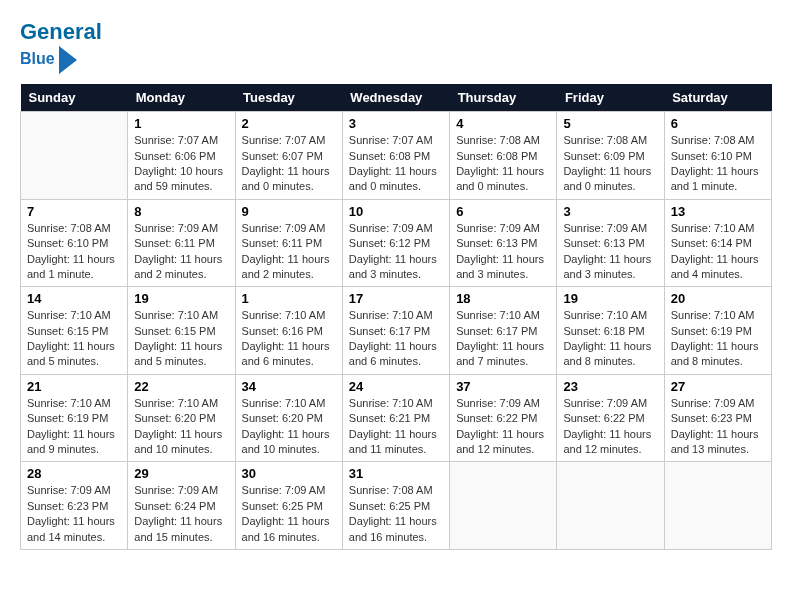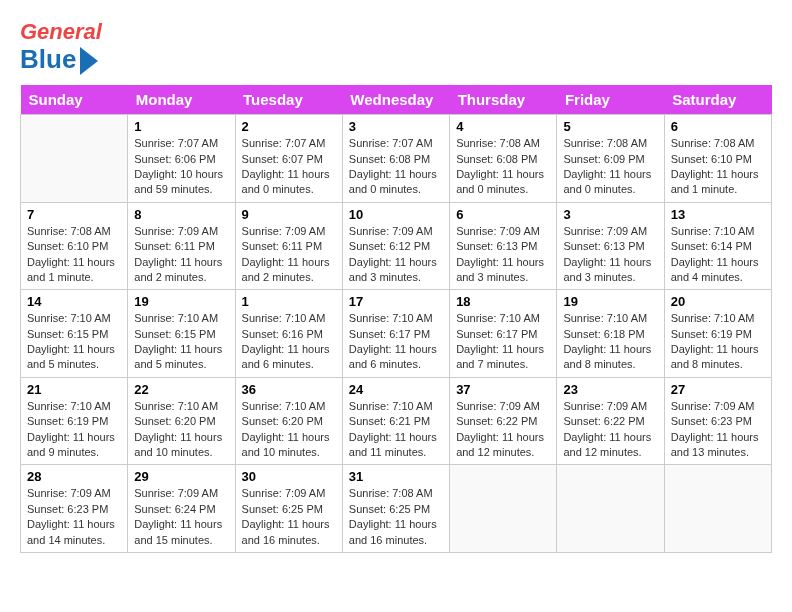--- a/index.html
+++ b/index.html
@@ -18,21 +18,21 @@
     }
     .logo {
       display: flex;
       align-items: center;
     }
     .logo-text {
       font-size: 22px;
       font-weight: bold;
       line-height: 1.1;
     }
-    .logo-general { color: #ef4444; font-style: italic; }
+    .logo-general { color: #0369a1; }
     .logo-blue { color: #1a6eb5; }
     .logo-arrow {
       width: 0;
       height: 0;
       border-top: 14px solid transparent;
       border-bottom: 14px solid transparent;
       border-left: 18px solid #1a6eb5;
       margin-left: 4px;
       margin-top: 2px;
     }
@@ -47,25 +47,25 @@
     .location {
       font-size: 16px;
       color: #555;
     }
     table {
       width: 100%;
       border-collapse: collapse;
       font-size: 11px;
     }
     th {
-      background-color: #d946ef;
+      background-color: #0f172a;
       color: #fff;
       text-align: left;
       padding: 6px 8px;
-      font-size: 15px;
+      font-size: 13px;
       font-weight: bold;
     }
     td {
       border: 1px solid #ccc;
       vertical-align: top;
       padding: 4px 6px;
       min-height: 80px;
       width: 14.28%;
     }
     .day-number {
@@ -89,21 +89,21 @@
 </head>
 <body>
 
 <div class="header">
   <div class="logo">
     <div>
       <div class="logo-text">
         <span class="logo-general">General</span>
       </div>
       <div style="display:flex; align-items:center;">
-        <span class="logo-blue" style="font-size:26px;font-weight:bold;">Blue</span>
+        <span class="logo-blue" style="font-size:16px;font-weight:bold;">Blue</span>
         <div class="logo-arrow"></div>
       </div>
     </div>
   </div>
   <div class="title-block">
     <div class="month-title"></div>
     <div class="location"></div>
   </div>
 </div>
 
@@ -210,21 +210,21 @@
       <tr>
         <td>
           <span class="day-number">21</span>
           <div class="day-info">Sunrise: 7:10 AM<br>Sunset: 6:19 PM<br>Daylight: 11 hours and 9 minutes.</div>
         </td>
         <td>
           <span class="day-number">22</span>
           <div class="day-info">Sunrise: 7:10 AM<br>Sunset: 6:20 PM<br>Daylight: 11 hours and 10 minutes.</div>
         </td>
         <td>
-          <span class="day-number">36</span>
+          <span class="day-number">34</span>
           <div class="day-info">Sunrise: 7:10 AM<br>Sunset: 6:20 PM<br>Daylight: 11 hours and 10 minutes.</div>
         </td>
         <td>
           <span class="day-number">24</span>
           <div class="day-info">Sunrise: 7:10 AM<br>Sunset: 6:21 PM<br>Daylight: 11 hours and 11 minutes.</div>
         </td>
         <td>
           <span class="day-number">37</span>
           <div class="day-info">Sunrise: 7:09 AM<br>Sunset: 6:22 PM<br>Daylight: 11 hours and 12 minutes.</div>
         </td>

